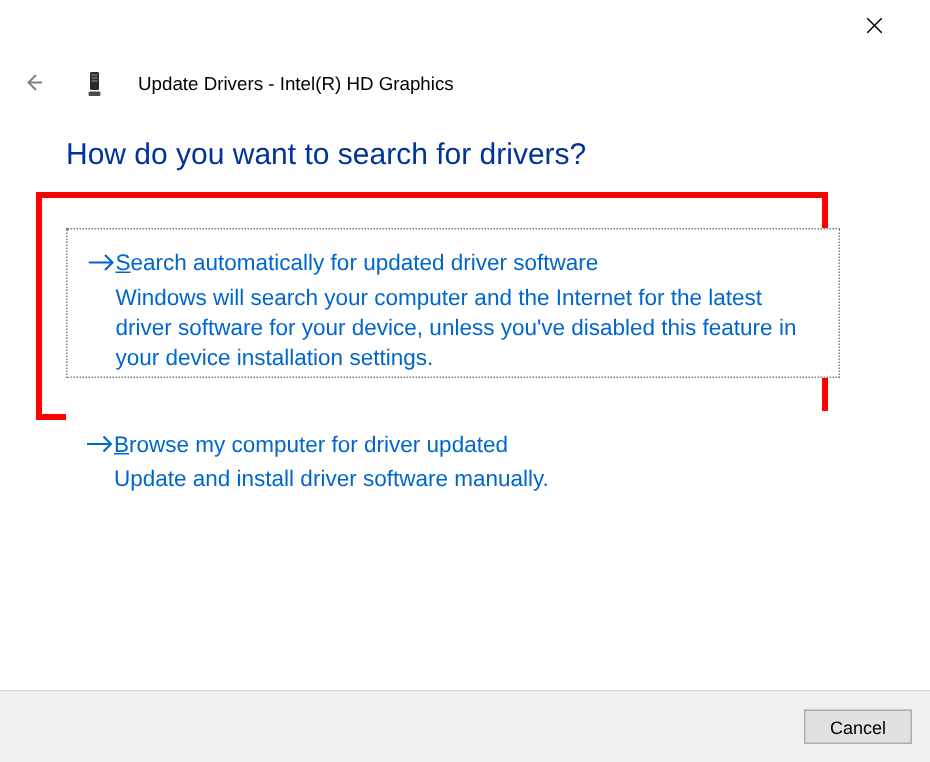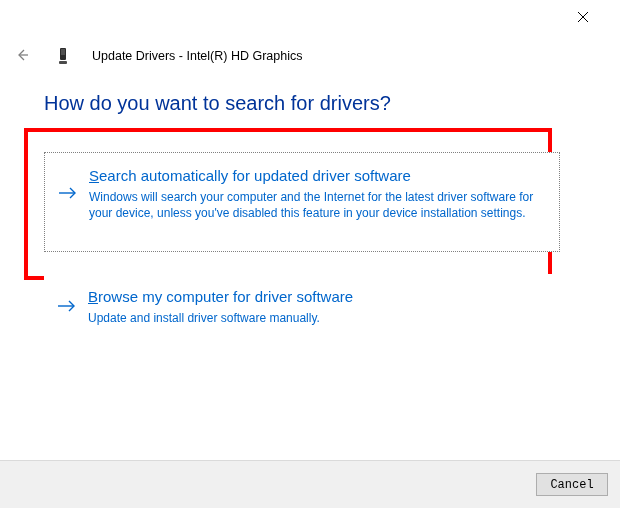--- a/index.html
+++ b/index.html
@@ -97,38 +97,37 @@
     top: 152px;
     height: 100px;
   }
   .option-2 {
     top: 274px;
     border: none;
     padding-left: 14px;
   }
   .option-row {
     display: flex;
-    align-items: center;
-    gap: 12px;
+    align-items: flex-start;
   }
   .arrow-icon {
     margin-top: 1px;
     flex: 0 0 auto;
     color: #0066cc;
   }
   .opt-content { flex: 1 1 auto; }
   .opt-title {
     font-size: 15px;
     color: #0066cc;
     margin: 0 0 3px 0;
     line-height: 1.25;
     font-weight: 400;
   }
   .opt-desc {
-    font-size: 12px;
+    font-size: 15px;
     color: #0066cc;
     line-height: 1.35;
   }
 
   
   .bottom-bar {
     position: absolute;
     left: 0;
     bottom: 0;
     width: 620px;
@@ -140,21 +139,21 @@
     justify-content: flex-end;
     padding-right: 12px;
     box-sizing: border-box;
   }
   .cancel-btn {
     min-width: 72px;
     height: 23px;
     background: #e1e1e1;
     border: 1px solid #adadad;
     font-size: 12px;
-    font-family: Liberation Mono, monospace;
+    font-family: Liberation Sans, sans-serif;
     cursor: pointer;
     padding: 0 12px;
   }
 </style>
 </head>
 <body>
 
 <div class="close-btn">
   <span>
     <svg viewBox="0 0 10 10">
@@ -206,21 +205,21 @@
 
 <div class="option option-2">
   <div class="option-row">
     <span class="arrow-icon">
       <svg width="18" height="14" viewBox="0 0 18 14">
           <line x1="0" y1="7" x2="15" y2="7" stroke="#0066cc" stroke-width="1.4"></line>
           <path d="M11 2 L16 7 L11 12" fill="none" stroke="#0066cc" stroke-width="1.4"></path>
         </svg>
     </span>
     <div class="opt-content">
-      <div class="opt-title"><span style="text-decoration:underline">B</span><span>rowse my computer for driver software</span></div>
+      <div class="opt-title"><span style="text-decoration:underline">B</span><span>rowse my computer for driver updated</span></div>
       <div class="opt-desc">Update and install driver software manually.</div>
     </div>
   </div>
 </div>
 
 <div class="bottom-bar">
   <button class="cancel-btn">Cancel</button>
 </div>
 
 </body></html>

